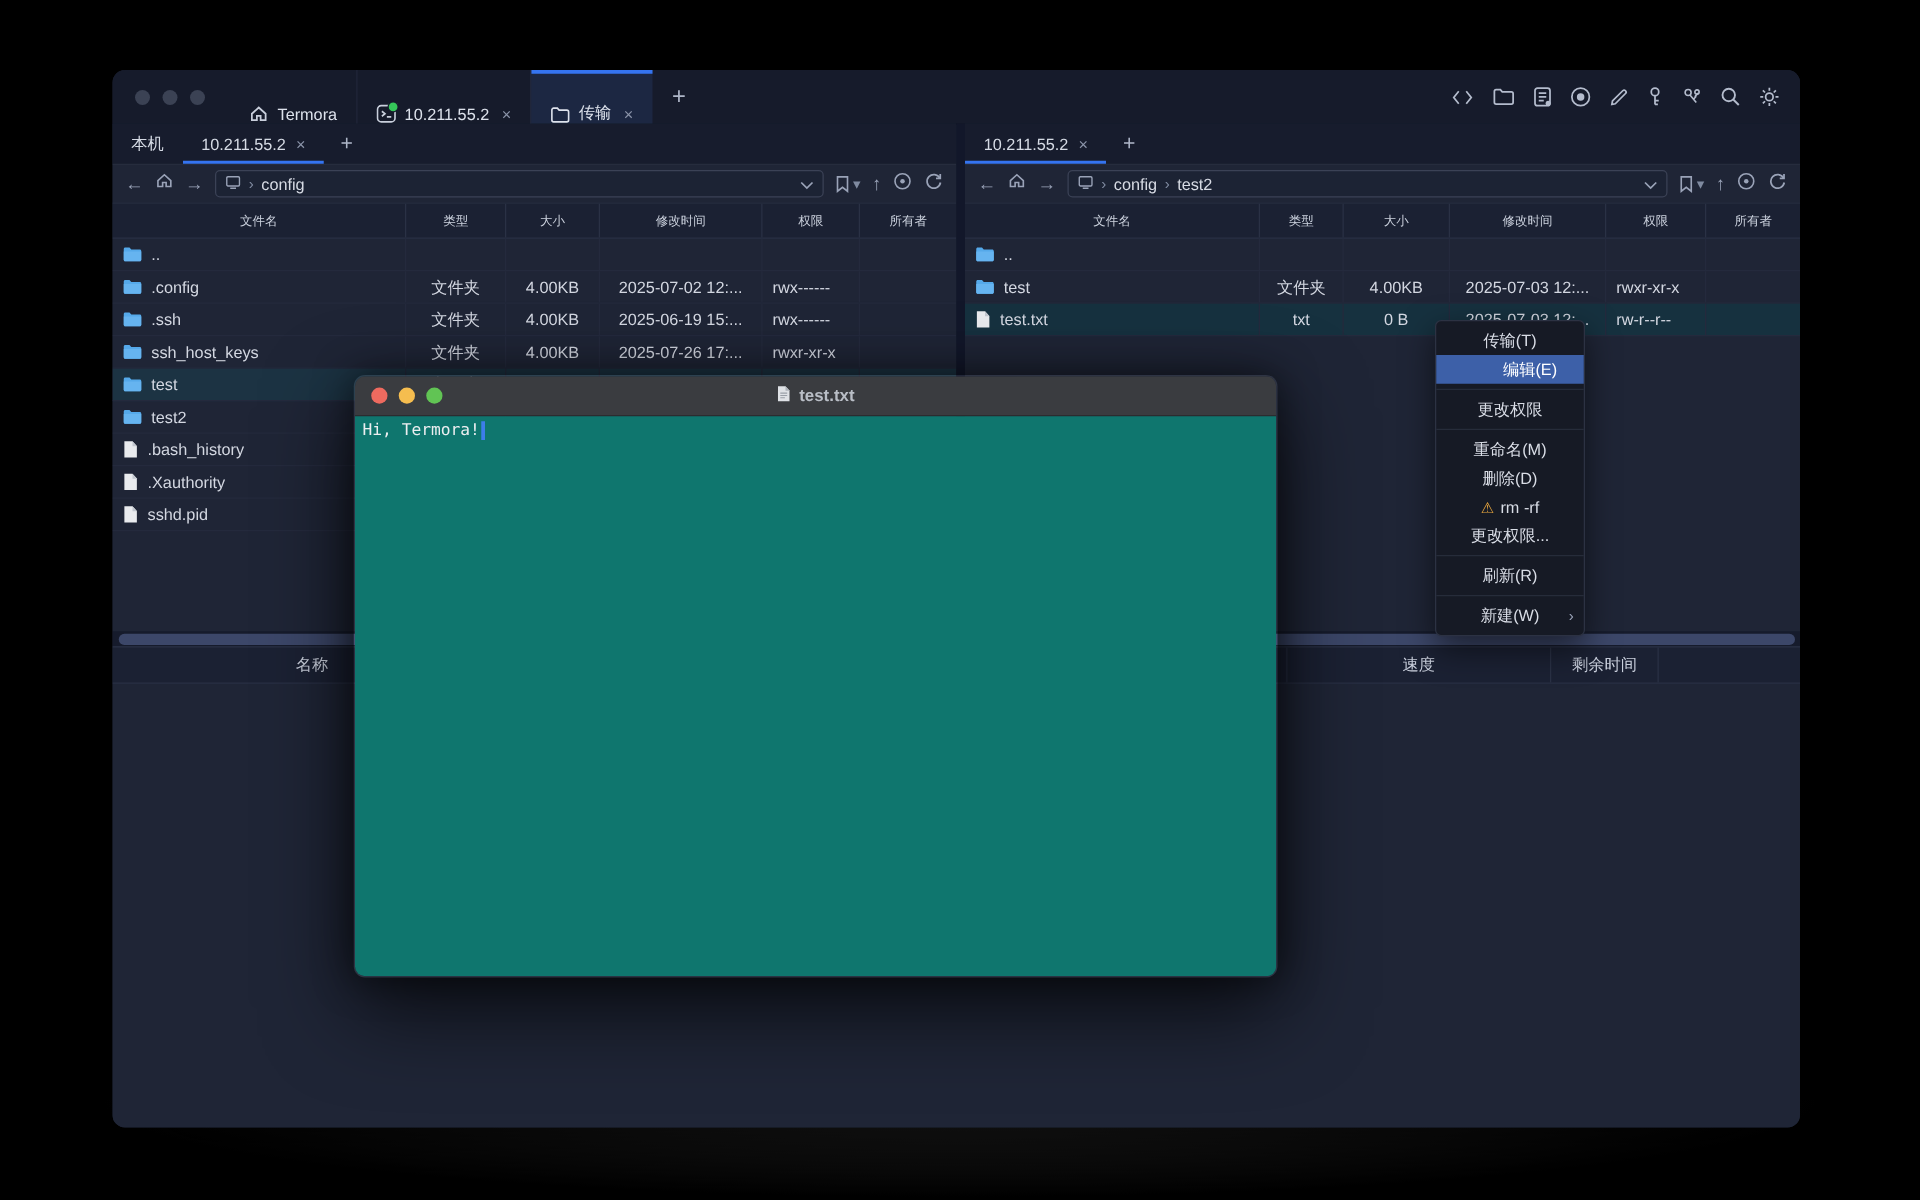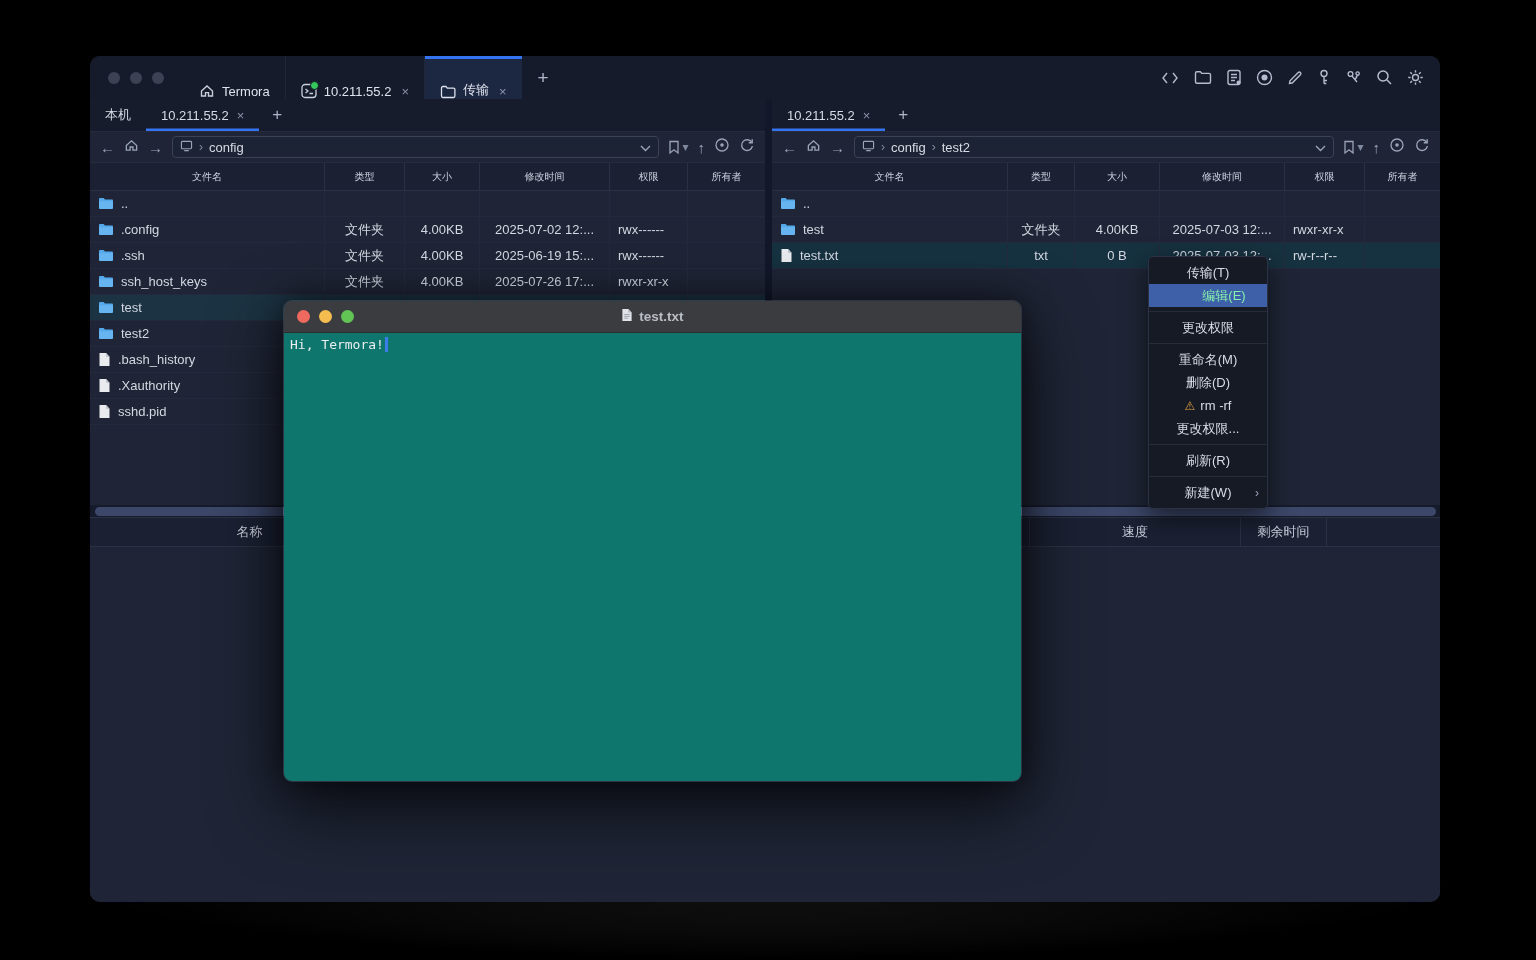--- a/index.html
+++ b/index.html
@@ -66,21 +66,21 @@
   .transfer{position:absolute;top:461px;left:0;width:1350px;bottom:0;background:#1f2536;}
   .theader{height:28px;display:grid;grid-template-columns:320px 620px 211px 86px 80px 1fr;background:#1b2133;
            border-top:1px solid #2a3145;border-bottom:1px solid #2a3145;color:#c9cfdc;font-size:13px;}
   .theader>div{display:flex;align-items:center;justify-content:center;border-right:1px solid #2a3145;}
   .theader>div:last-child{border-right:none;}
   
   .menu{position:absolute;left:1127px;top:256px;width:118px;background:#161a25;border:1px solid #2c3243;
         border-radius:5px;padding:4px 0;z-index:40;box-shadow:0 10px 26px rgba(0,0,0,.55);
         font-size:13px;color:#d9dde6;margin-left:21px;}
   .mitem{height:23px;display:flex;align-items:center;justify-content:center;gap:5px;position:relative;}
-  .mitem.hl{background:#3d60a8;color:#86efac;padding-left:32px;}
+  .mitem.hl{background:#3d60a8;color:#ffffff;padding-left:32px;}
   .msep{height:1px;background:#262c3a;margin:4px 0;}
   .warnglyph{color:#e7a53d;font-size:12px;}
   .subarrow{position:absolute;right:8px;color:#9aa3b8;font-size:12px;}
   
   .editor{position:absolute;left:283px;top:300px;width:737px;height:480px;border-radius:9px;overflow:hidden;
           z-index:60;box-shadow:0 25px 70px rgba(0,0,0,.7),0 0 30px rgba(0,0,0,.5);
           border:1px solid rgba(255,255,255,.07);}
   .etb{height:31px;background:#3a3c40;position:relative;display:flex;align-items:center;border-bottom:1px solid #2b2c2f;}
   .elights{display:flex;align-items:center;gap:9px;padding-left:13px;}
   .elights i{width:13px;height:13px;border-radius:50%;}

